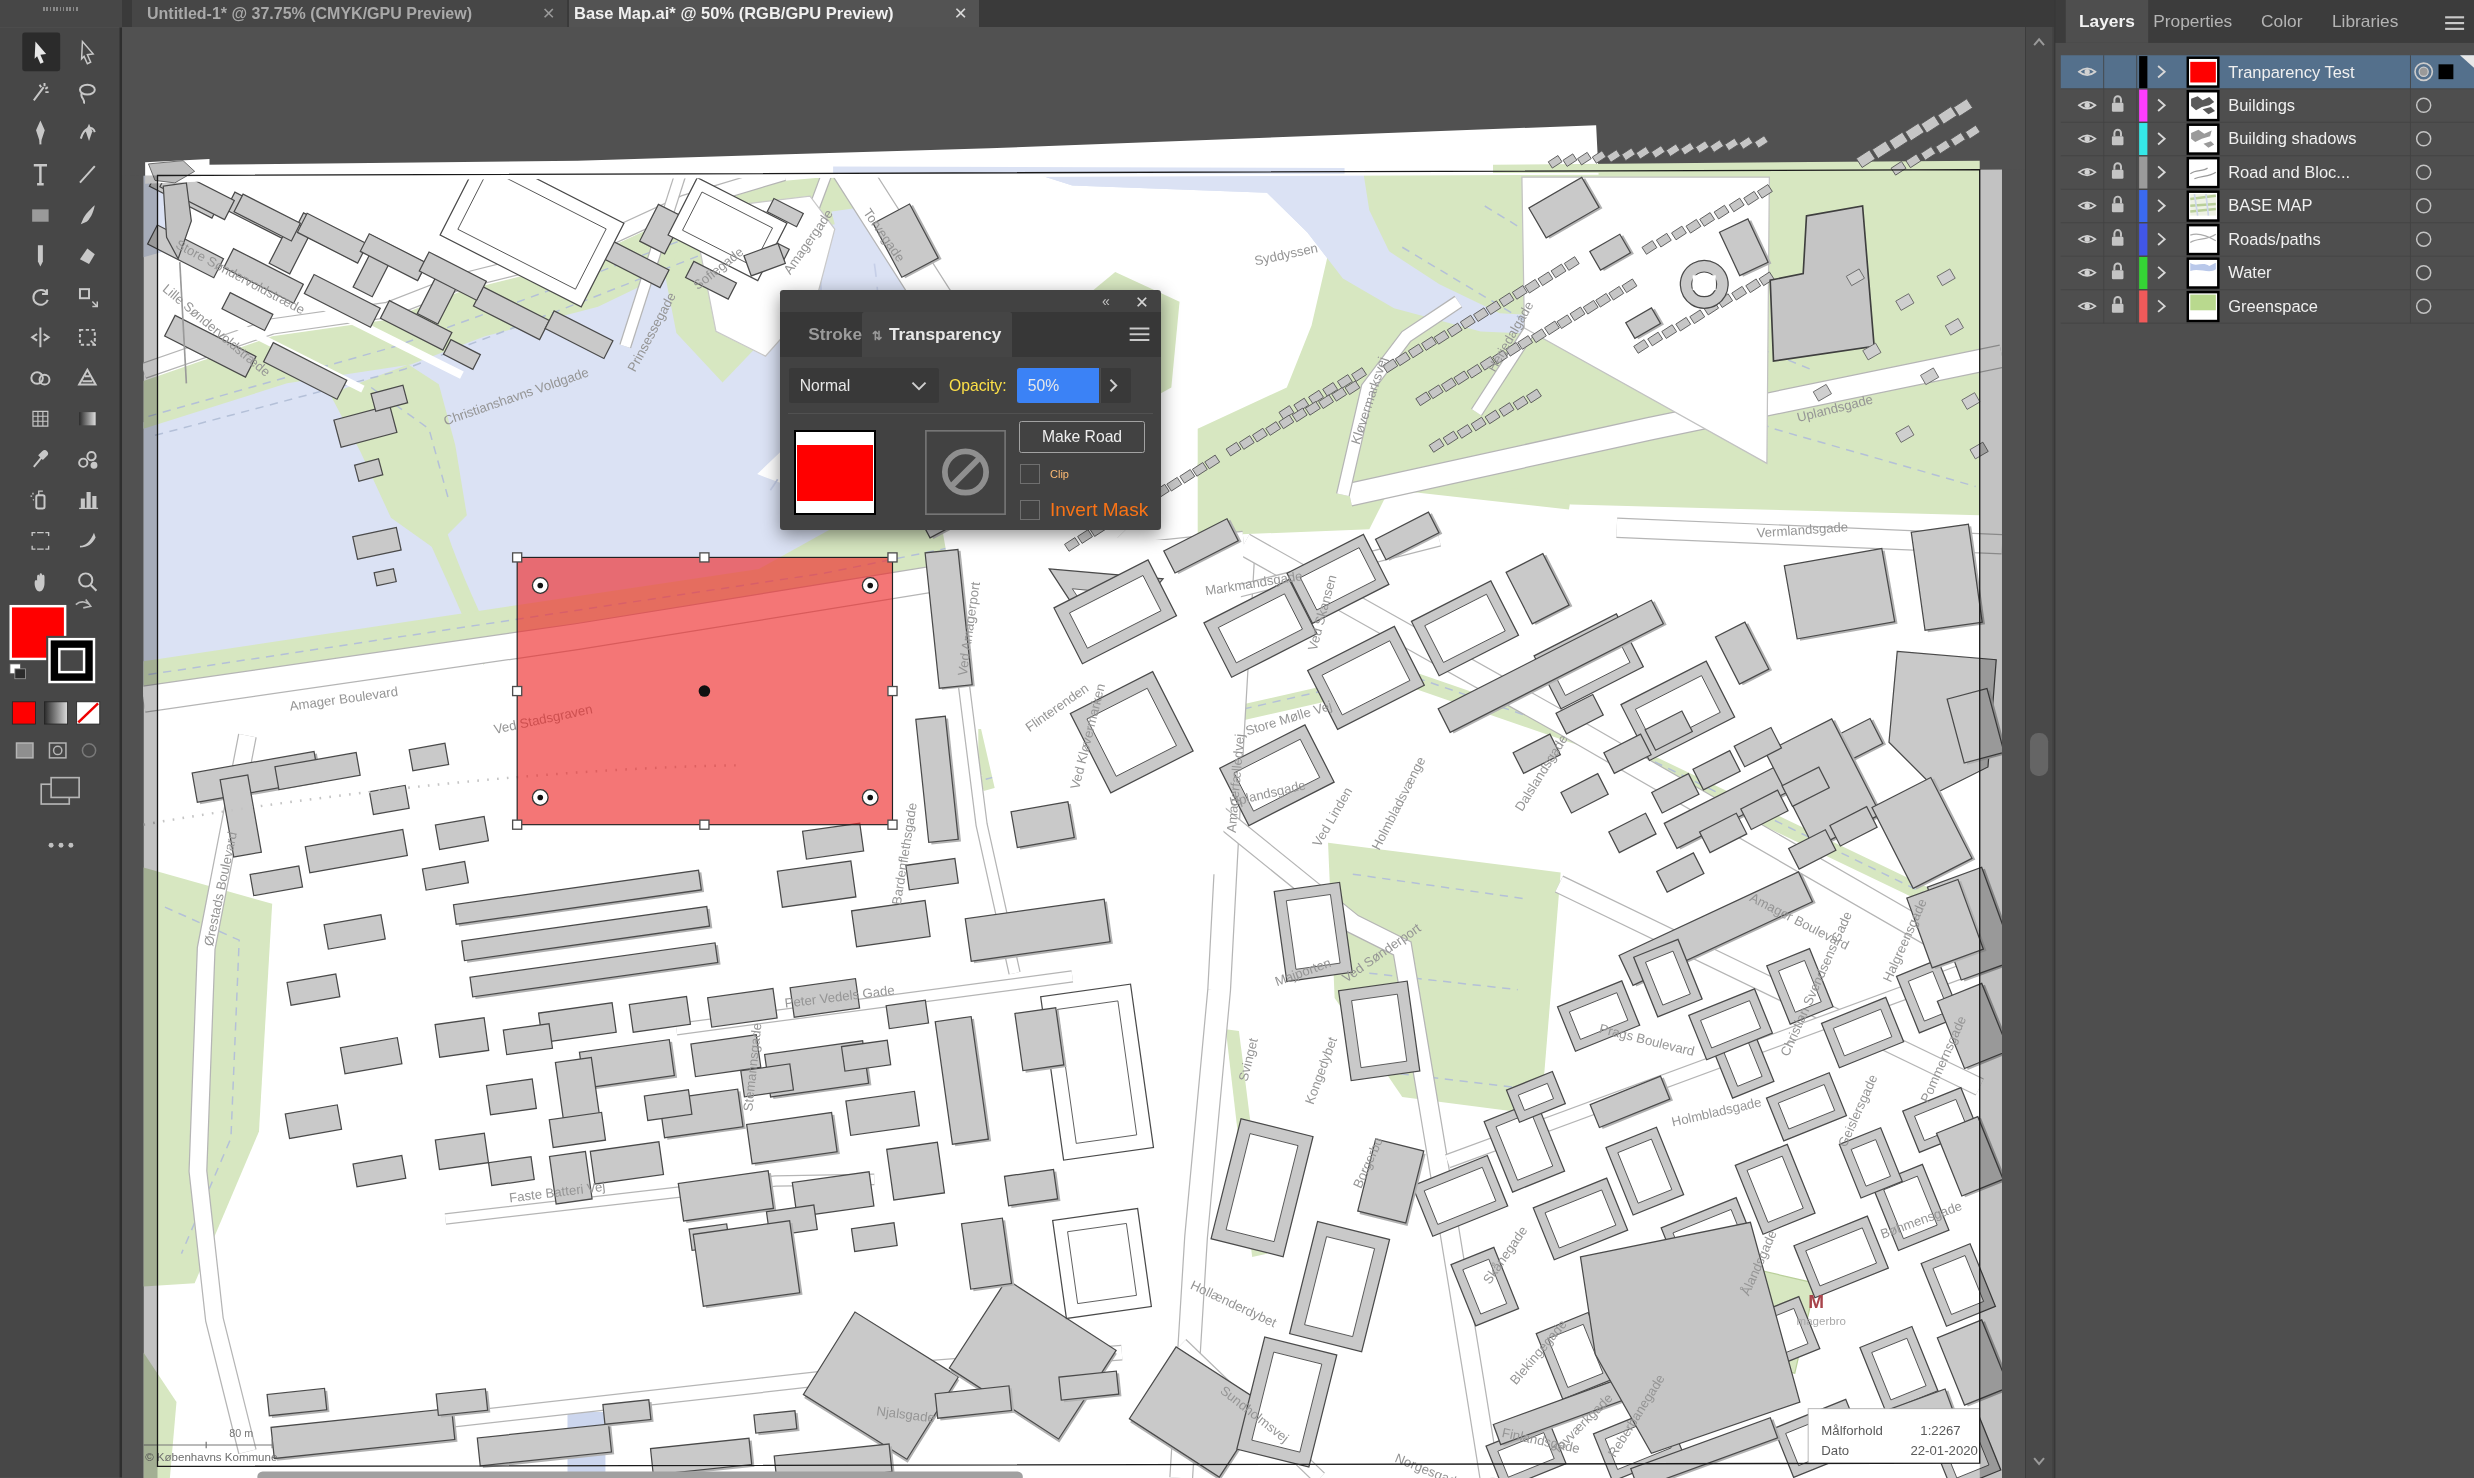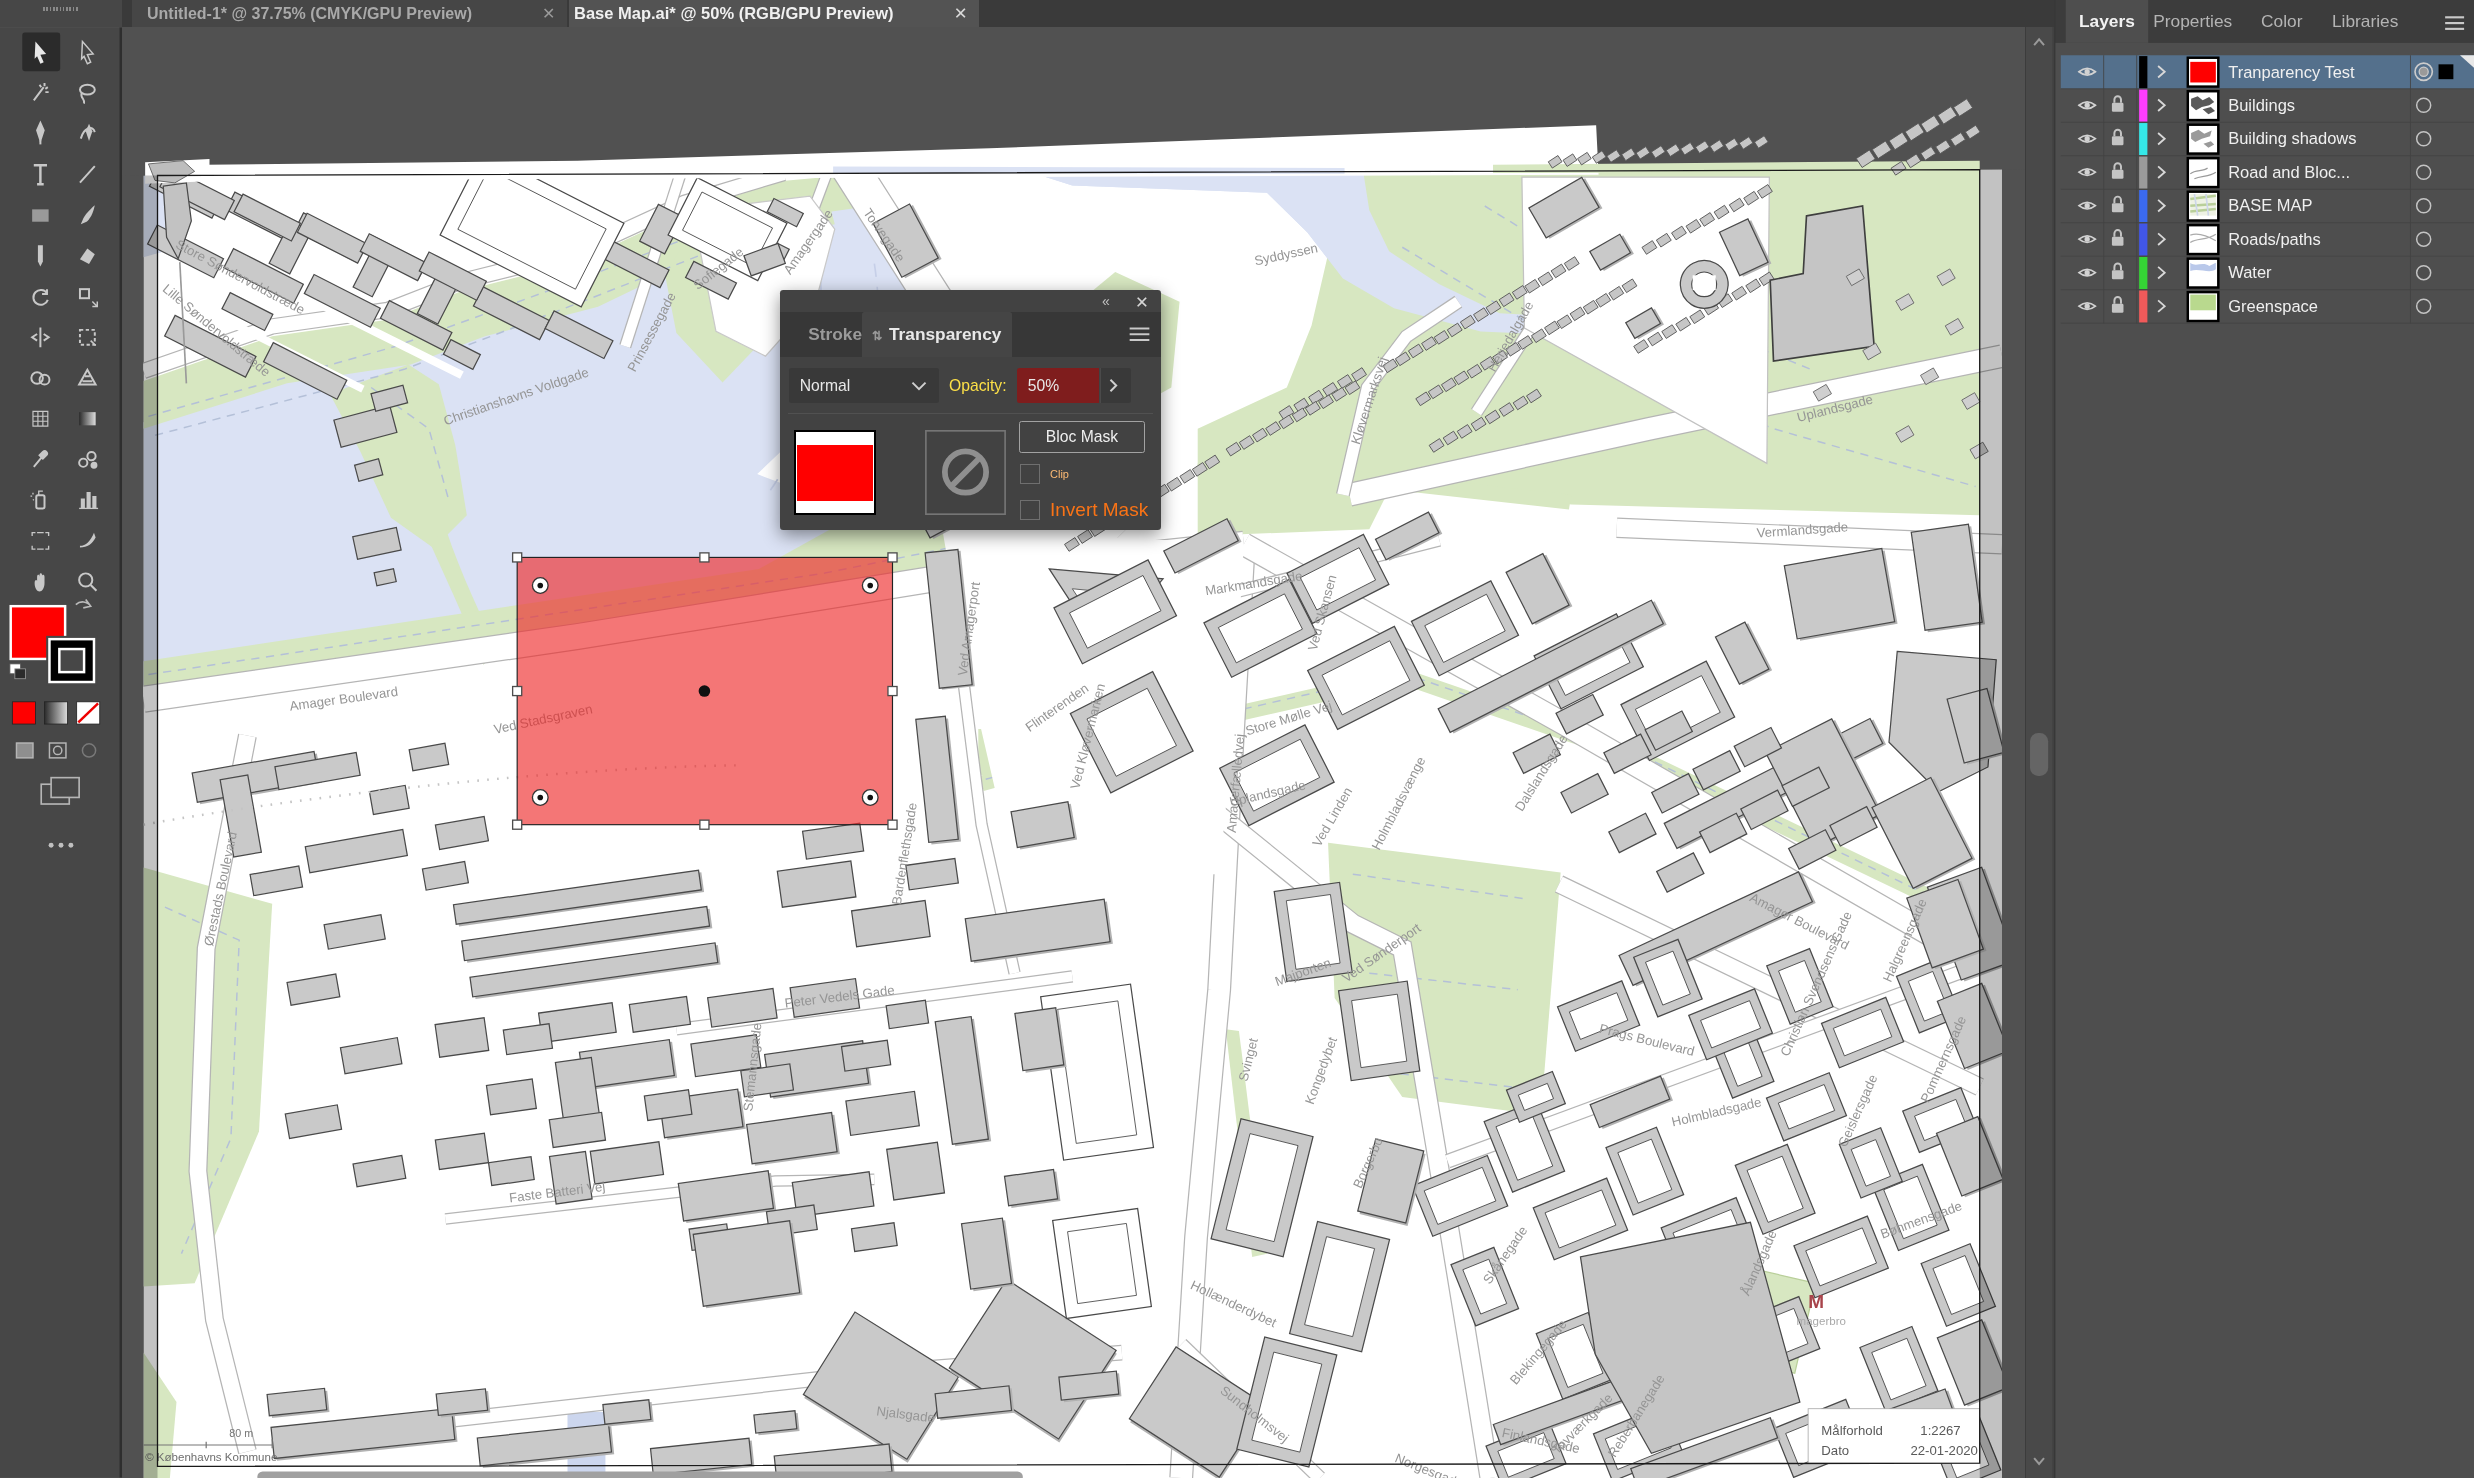--- a/index.html
+++ b/index.html
@@ -1117,38 +1117,38 @@
       </g>
     </svg>
 
   <div class="abs" style="left:9px;top:78px;width:150px;height:35px;background:#393939;border-radius:2.5px;font-size:15.7px;line-height:35px;padding-left:10.7px">Normal</div>
   <svg class="abs" style="left:130px;top:91px" width="18" height="11.5" viewBox="0 0 22 14">
       <path d="M3,2 l8,8 8,-8" stroke="#cfcfcf" stroke-width="2.4" fill="none"></path>
     </svg>
 
   <div class="abs" style="left:169px;top:78px;height:35px;line-height:35px;color:#fde047;font-size:15.7px">Opacity:</div>
 
-  <div class="abs" style="left:237px;top:78px;width:82px;height:35px;background:#7f1d1d;border-radius:2.5px 0 0 2.5px;font-size:15.7px;line-height:35px;padding-left:10.7px">50%</div>
+  <div class="abs" style="left:237px;top:78px;width:82px;height:35px;background:#3b82f6;border-radius:2.5px 0 0 2.5px;font-size:15.7px;line-height:35px;padding-left:10.7px">50%</div>
 
   <div class="abs" style="left:320px;top:78px;width:30.5px;height:35px;background:#393939;border-radius:0 2.5px 2.5px 0;border-left:0.8px solid #4a4a4a"></div>
   <svg class="abs" style="left:328px;top:88px" width="11.5" height="15" viewBox="0 0 14 18">
       <path d="M3,2 l7,7 -7,7" stroke="#cfcfcf" stroke-width="2.4" fill="none"></path>
     </svg>
 
   <div class="abs" style="left:8.2px;top:123px;width:365px;height:0.8px;background:#515151"></div>
 
   <div class="abs" style="left:14px;top:140px;width:82px;height:85px;background:#fff;border:2.5px solid #000"></div>
   <div class="abs" style="left:17.3px;top:155px;width:76px;height:56px;background:#f00"></div>
 
   <svg class="abs" style="left:145px;top:140px" width="81" height="85" viewBox="0 0 98 103">
       <rect x="1" y="1" width="96" height="101" fill="none" stroke="#757575" stroke-width="2"></rect>
       <circle cx="49" cy="51" r="25" stroke="#8f8f8f" stroke-width="7" fill="none"></circle>
       <line x1="32" y1="68" x2="66" y2="34" stroke="#8f8f8f" stroke-width="7"></line>
     </svg>
 
-  <div class="abs" style="left:239px;top:131px;width:126px;height:32px;border:1.2px solid #a2a2a2;border-radius:2.5px;font-size:15.7px;text-align:center;line-height:30.5px;color:#efefef">Bloc Mask</div>
+  <div class="abs" style="left:239px;top:131px;width:126px;height:32px;border:1.2px solid #a2a2a2;border-radius:2.5px;font-size:15.7px;text-align:center;line-height:30.5px;color:#efefef">Make Road</div>
 
   <div class="abs" style="left:240px;top:174px;width:20px;height:20px;border:1.2px solid #6f6f6f"></div>
   <div class="abs" style="left:270px;top:174px;height:20px;line-height:20px;color:#fdba74;font-size:11px">Clip</div>
 
   <div class="abs" style="left:240px;top:210px;width:20px;height:20px;border:1.2px solid #6f6f6f"></div>
   <div class="abs" style="left:270px;top:210px;height:20px;line-height:20px;color:#f97316;font-size:19px">Invert Mask</div>
 </div>
 
 </body></html>

